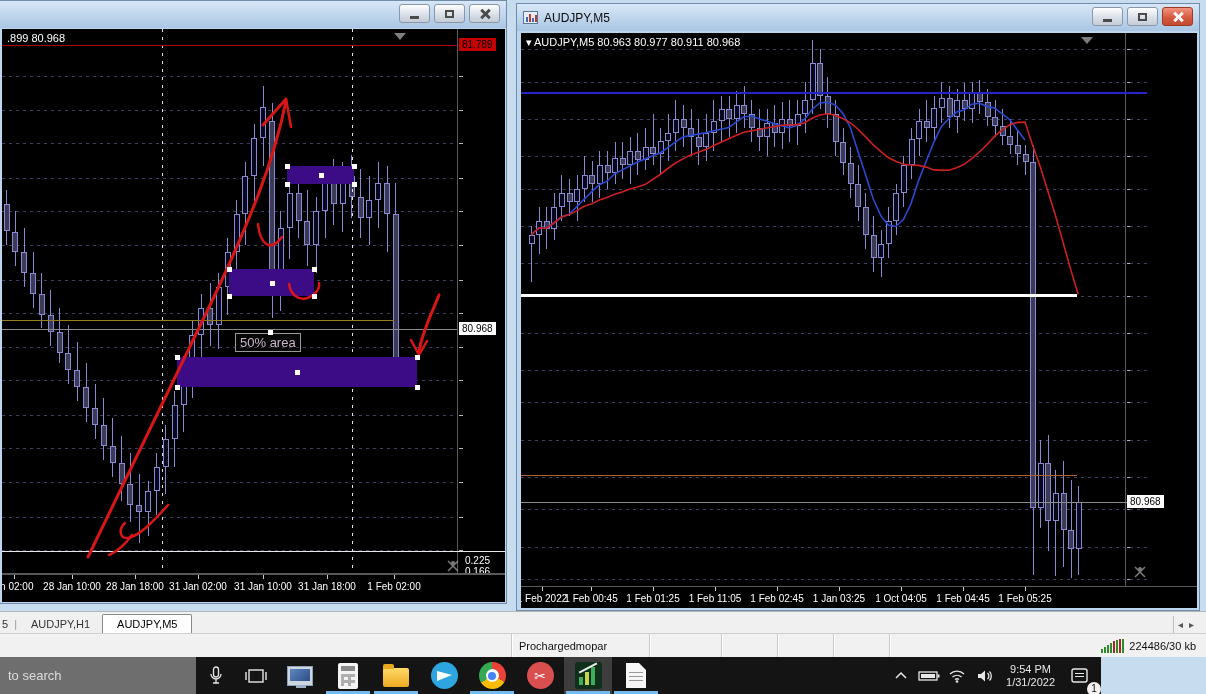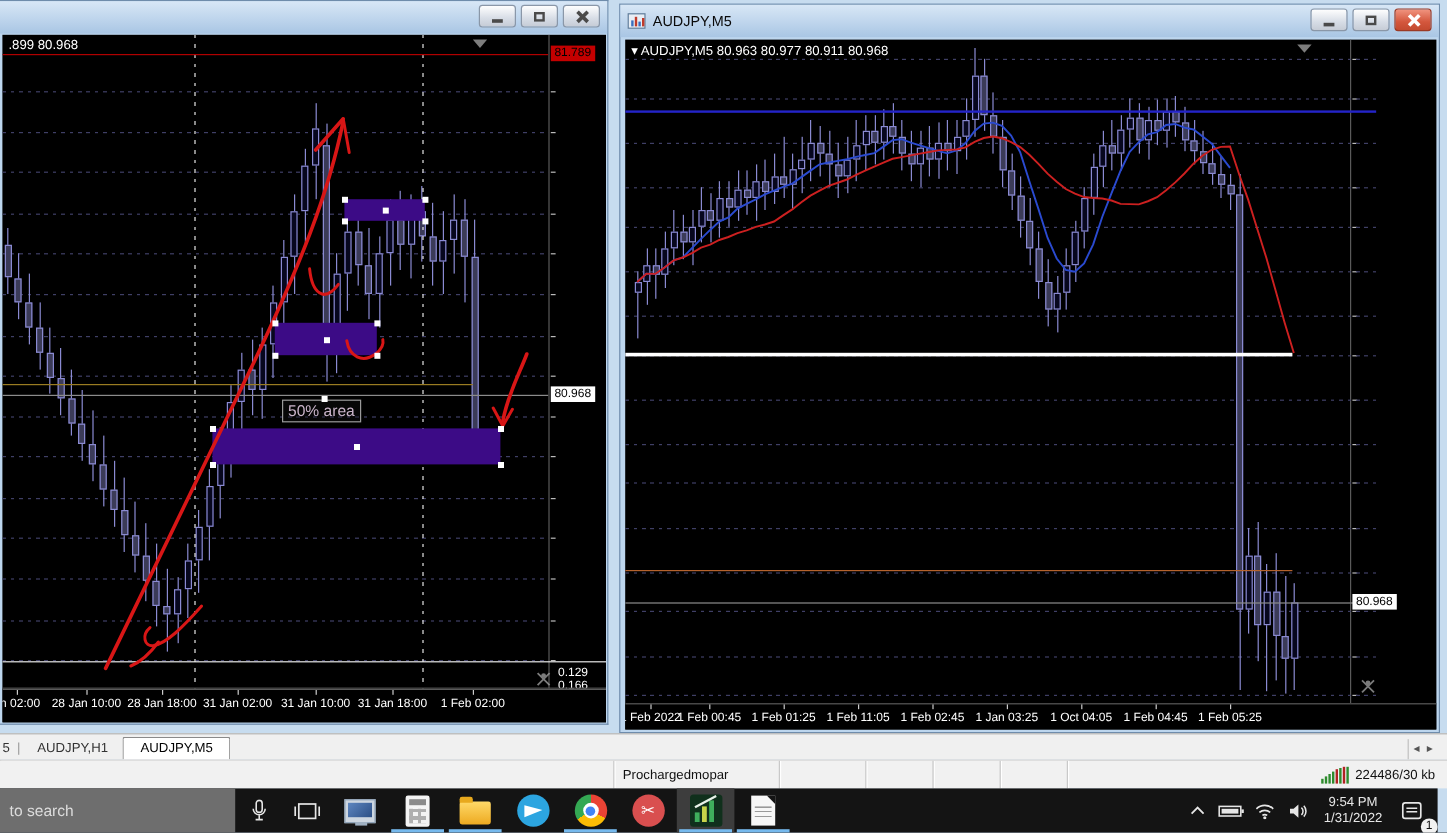--- a/index.html
+++ b/index.html
@@ -72,21 +72,21 @@
     color:#000;padding:3px 14px;}
   .tab-arrows{margin-left:auto;margin-right:8px;padding:3px 4px;color:#555;font-size:10px;
     border-left:1px solid #c0c0c0;display:flex;gap:6px;align-items:center;}
   .statusbar{position:absolute;left:0;top:633px;width:1206px;height:24px;background:#f1f1f1;
     border-top:1px solid #cfcfcf;display:flex;align-items:stretch;font-size:11px;color:#111;}
   .scell{border-right:1px solid #c9c9c9;box-shadow:1px 0 0 #fff;display:flex;align-items:center;padding:0 7px;}
   .scell.first{width:512px;border-right:1px solid #c9c9c9;}
   .traffic{margin-left:auto;display:flex;align-items:center;gap:5px;padding:0 10px;}
   .bars{display:flex;align-items:flex-end;gap:1px;height:14px;}
   .bars i{width:2px;display:block;}
-  .taskbar{position:absolute;left:0;top:657px;width:1198px;height:37px;background:#141414;
+  .taskbar{position:absolute;left:0;top:657px;width:1101px;height:37px;background:#141414;
     display:flex;align-items:center;color:#e6e6e6;}
   .searchbox{width:196px;height:37px;background:#6e6e6e;display:flex;align-items:center;padding-left:8px;}
   .searchbox span{font-size:13px;color:#dcdcdc;}
   .tb-ico{width:40px;height:37px;display:flex;align-items:center;justify-content:center;flex:0 0 auto;}
   .slot{position:relative;width:48px;height:37px;display:flex;align-items:center;justify-content:center;flex:0 0 auto;}
   .slot.active-app{background:#3d3d3d;}
   .runline{position:absolute;bottom:0;left:2px;width:44px;height:3px;background:var(--accent_taskbar);}
   .tray{margin-left:auto;display:flex;align-items:center;gap:2px;padding-right:4px;}
   .tray .tb-ico{width:26px;}
   .clock{text-align:center;font-size:11px;line-height:13px;padding:0 6px;white-space:nowrap;}
@@ -282,21 +282,21 @@
           <div class="axlabel" style="top: 277.82px;">81.015</div>
           <div class="axlabel" style="top: 312.422px;">80.915</div>
           <div class="axlabel" style="top: 345.294px;">80.820</div>
           <div class="axlabel" style="top: 379.896px;">80.720</div>
           <div class="axlabel" style="top: 412.768px;">80.625</div>
           <div class="axlabel" style="top: 447.37px;">80.525</div>
           <div class="axlabel" style="top: 481.972px;">80.425</div>
           <div class="axlabel" style="top: 514.844px;">80.330</div>
           <div class="axbadge" style="top: 9px; background: rgb(196, 0, 0); color: rgb(0, 0, 0);">81.789</div>
           <div class="axbadge" style="top: 293.083px; background: rgb(255, 255, 255); color: rgb(0, 0, 0);">80.968</div>
-          <div class="indval" style="top: 526px;">0.129</div>
+          <div class="indval" style="top: 526px;">0.225</div>
           <div class="indval" style="top: 537px;">0.166</div>
         </div>
       <div class="indsep" style="top:522px"></div>
       <div class="indsep2" style="top:544px"></div>
       <div class="timestrip" id="ltime" style="top:545px;height:28px">
           <div class="tlabel" style="left: 12px;">an 02:00</div>
           <div class="ttick" style="left: 12px;"></div>
           <div class="tlabel" style="left: 70px;">28 Jan 10:00</div>
           <div class="ttick" style="left: 70px;"></div>
           <div class="tlabel" style="left: 133px;">28 Jan 18:00</div>

